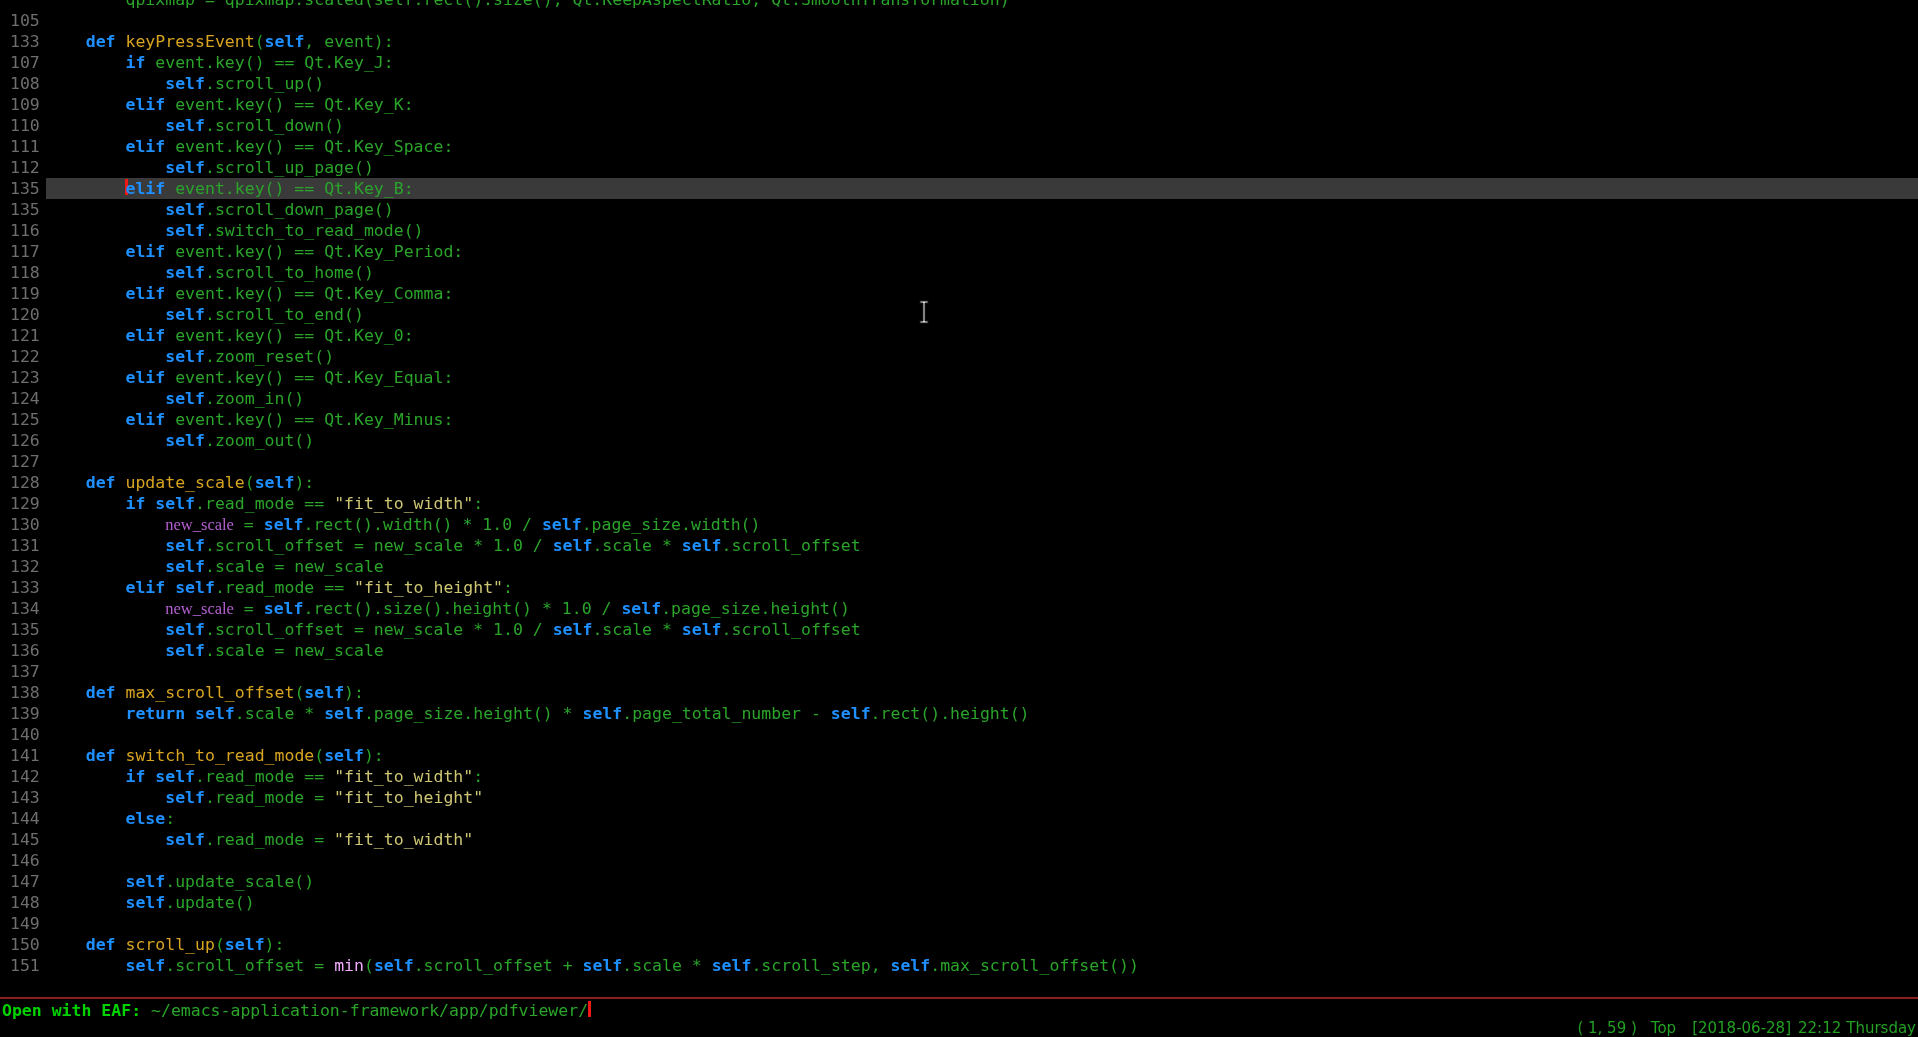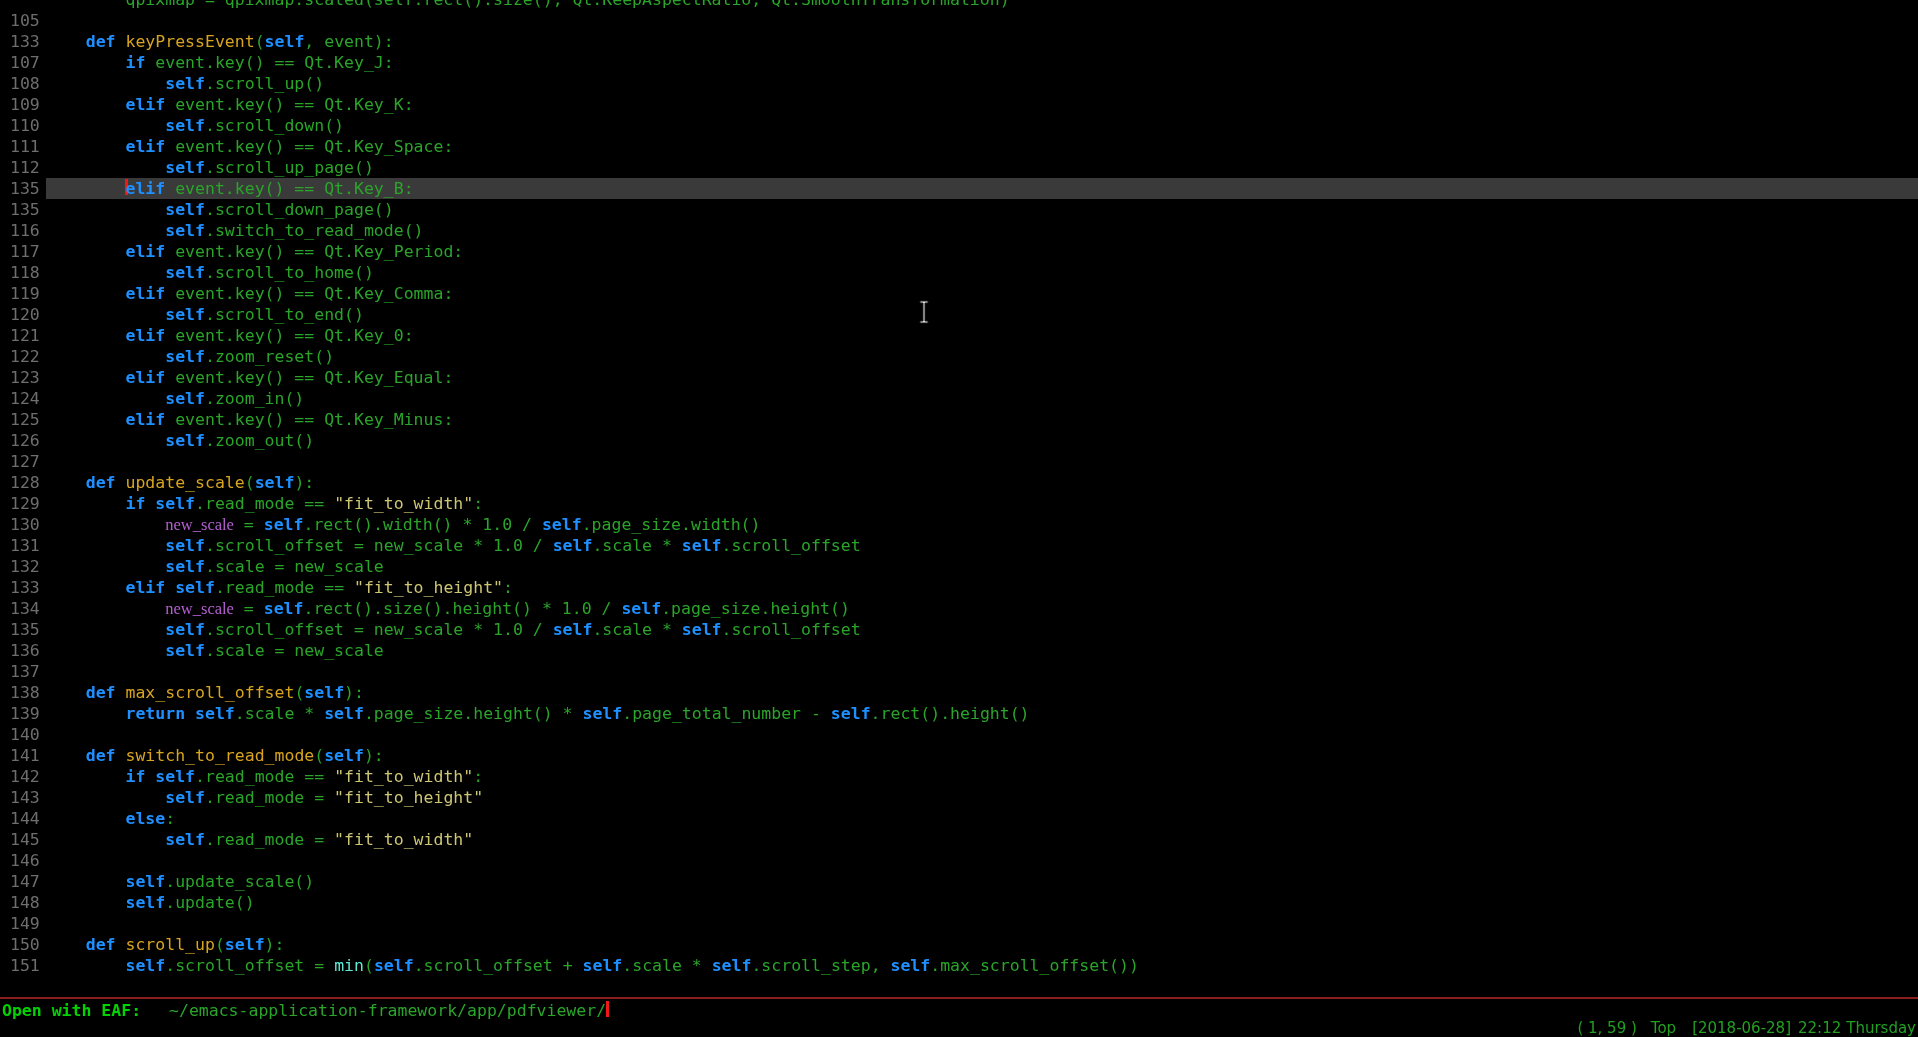--- a/index.html
+++ b/index.html
@@ -9,29 +9,29 @@
   .lines{margin-top:-11px;}
   .line{display:flex;height:21px;font:16.5px/21px "DejaVu Sans Mono",monospace;white-space:pre;}
   .num{flex:0 0 36px;padding-left:10px;color:#6e6e6e;background:#000;}
   .code{flex:1 1 auto;position:relative;}
   .line.hl .code{background:#3a3a3a;}
   
   .k{color:#1e90ff;font-weight:bold;}
   .f{color:#d9a521;}
   .s{color:#cdc673;}
   .v{color:#b45fd0;font-family:Liberation Serif, serif;}
-  .b{color:#5eead4;}
+  .b{color:#f0abfc;}
   .p{color:#2aa52a;}
   .text-cursor{display:inline-block;width:3px;height:16px;background:#f21818;
                vertical-align:text-top;margin-right:-3px;}
   .modeline-sep{position:absolute;left:0;right:0;top:997px;height:2px;background:#8b1e1e;}
   .minibuffer{position:absolute;left:0;right:0;top:1000px;height:21px;padding-left:2px;
               font:16.5px/21px "DejaVu Sans Mono",monospace;white-space:pre;}
   .prompt{color:#00d300;font-weight:bold;}
-  .mb-input{color:#2aa52a;margin-left:18px;}
+  .mb-input{color:#2aa52a;}
   .mb-cursor{display:inline-block;width:3px;height:16px;background:#f21818;
              vertical-align:text-top;}
   .statusline{position:absolute;right:2px;bottom:0;height:17px;color:#22a022;
               font:15px/17px "DejaVu Sans",sans-serif;white-space:pre;}
   .statusline .gap-lg{margin-left:16px;}
   .statusline .gap-md{margin-left:14px;text-align:right;}
   .statusline .gap-sm{margin-left:7px;}
   .statusline .gap-xs{margin-left:5px;}
   .mouse-cursor{position:absolute;left:917px;top:300px;}
 </style>

